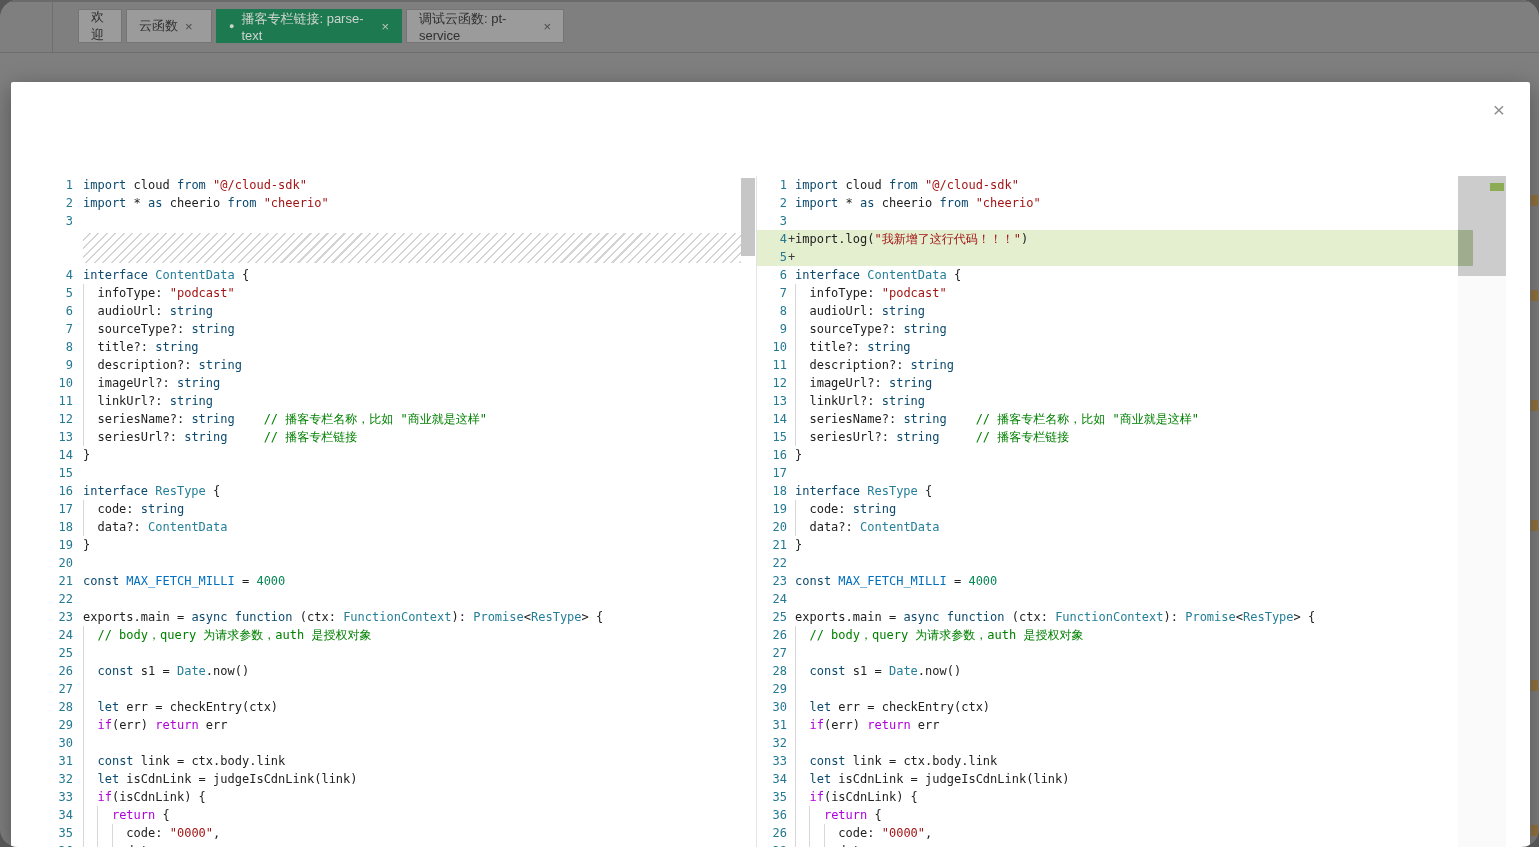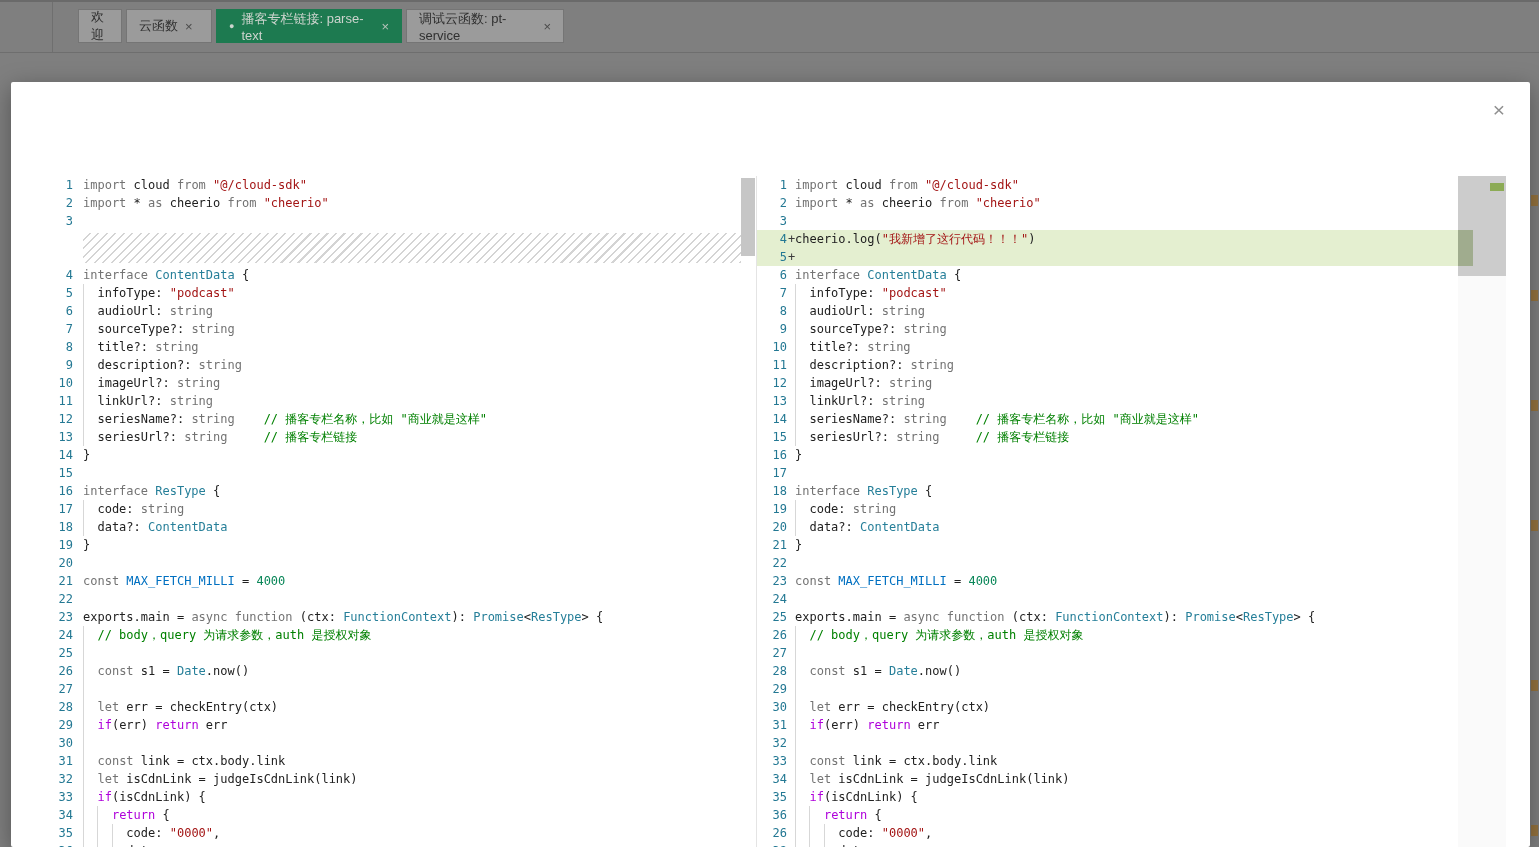--- a/index.html
+++ b/index.html
@@ -1,17 +1,17 @@
 <!DOCTYPE html>
 <html><head>
 <meta charset="utf-8">
 <style>
   html,body{margin:0;padding:0;background:#555;}
   #stage{position:relative;width:1539px;height:847px;overflow:hidden;
-         background:#7f7f7f;font-family:"Liberation Sans",sans-serif;}
+         background:#7f7f7f;font-family:"Liberation Sans",sans-serif;border-radius:18px;}
   
   #backdrop{position:absolute;inset:0;}
   #tabbar{position:absolute;left:0;top:0;width:1539px;height:50px;background:#7f7f7f;
           border-top:2px solid #6a6a6a;border-bottom:1px solid #6e6e6e;}
   #tabbar .vdiv{position:absolute;left:52px;top:0;width:1px;height:50px;background:#6f6f6f;}
   .tab{position:absolute;top:7px;height:34px;box-sizing:border-box;border:1px solid #757575;
        background:#9b9b9b;color:#303030;font-size:13px;display:flex;align-items:center;
        gap:7px;padding:0 12px;cursor:pointer;}
   .tab.active{background:#1d7a50;color:#cdd4ce;border-color:#1d7a50;}
   .tab .dot{font-size:9px;}
@@ -50,21 +50,21 @@
   #ed-right .plus{left:31px;}
   .code{position:absolute;top:0;}
   #ed-left .code{left:56px;}
   #ed-right .code{left:38px;}
   .gd{position:absolute;top:0;height:18px;width:1px;background:#d7d7d7;}
   .row.spacer{height:36px;}
   .stripes{position:absolute;top:3px;bottom:3px;right:0;
            background:repeating-linear-gradient(135deg,#ffffff 0 4.5px,#d4d4d4 4.5px 6px);}
   #ed-left .stripes{left:56px;}
   
-  .sg-kw{color:#737373;} .sg-ctl{color:#af00db;} .sg-str{color:#a31515;}
+  .sg-kw{color:#0c4a6e;} .sg-ctl{color:#af00db;} .sg-str{color:#a31515;}
   .sg-com{color:#008000;} .sg-typ{color:#267f99;} .sg-cvar{color:#0070c1;}
   .sg-num{color:#098658;} .sg-def{color:#212121;}
   
   #sb-left{position:absolute;left:730px;top:94px;width:14px;bottom:0;}
   #sb-left .thumb{position:absolute;left:0;top:2px;width:14px;height:78px;background:#c6c6c6;}
   #sash{position:absolute;left:745px;top:94px;bottom:0;width:1px;background:#e4e4e4;}
   #sb-right{position:absolute;left:1447px;top:94px;width:48px;bottom:0;background:#fafafa;}
   #sb-right .dec-ins{position:absolute;left:0;top:54px;width:15px;height:36px;background:#b9cb9e;}
   #sb-right .thumb{position:absolute;left:0;top:0;width:48px;height:100px;background:rgba(110,110,110,.32);}
   #sb-right .mark{position:absolute;left:32px;top:7px;width:14px;height:8px;background:#8cab55;}
@@ -142,21 +142,21 @@
         <div class="row"><span class="ln">33</span><span class="gd" style="left: 56px;"></span><span class="code"><span class="sg-def">  </span><span class="sg-ctl">if</span><span class="sg-def">(isCdnLink) {</span></span></div>
         <div class="row"><span class="ln">34</span><span class="gd" style="left: 56px;"></span><span class="gd" style="left: 70.46px;"></span><span class="code"><span class="sg-def">    </span><span class="sg-ctl">return</span><span class="sg-def"> {</span></span></div>
         <div class="row"><span class="ln">35</span><span class="gd" style="left: 56px;"></span><span class="gd" style="left: 70.46px;"></span><span class="gd" style="left: 84.92px;"></span><span class="code"><span class="sg-def">      code: </span><span class="sg-str">"0000"</span><span class="sg-def">,</span></span></div>
         <div class="row"><span class="ln">36</span><span class="gd" style="left: 56px;"></span><span class="gd" style="left: 70.46px;"></span><span class="gd" style="left: 84.92px;"></span><span class="code"><span class="sg-def">      data: </span></span></div>
       </div>
     <div id="sash"></div>
     <div id="ed-right" class="editor">
         <div class="row"><span class="ln">1</span><span class="code"><span class="sg-kw">import </span><span class="sg-def">cloud </span><span class="sg-kw">from </span><span class="sg-str">"@/cloud-sdk"</span></span></div>
         <div class="row"><span class="ln">2</span><span class="code"><span class="sg-kw">import </span><span class="sg-def">* </span><span class="sg-kw">as </span><span class="sg-def">cheerio </span><span class="sg-kw">from </span><span class="sg-str">"cheerio"</span></span></div>
         <div class="row"><span class="ln">3</span><span class="code"></span></div>
-        <div class="row added"><span class="ln">4</span><span class="plus">+</span><span class="code"><span class="sg-def">cheerio.log(</span><span class="sg-str">"我新增了这行代码！！！"</span><span class="sg-def">)</span></span></div>
+        <div class="row added"><span class="ln">4</span><span class="plus">+</span><span class="code"><span class="sg-def">import.log(</span><span class="sg-str">"我新增了这行代码！！！"</span><span class="sg-def">)</span></span></div>
         <div class="row added"><span class="ln">5</span><span class="plus">+</span><span class="code"></span></div>
         <div class="row"><span class="ln">6</span><span class="code"><span class="sg-kw">interface </span><span class="sg-typ">ContentData </span><span class="sg-def">{</span></span></div>
         <div class="row"><span class="ln">7</span><span class="gd" style="left: 38px;"></span><span class="code"><span class="sg-def">  infoType: </span><span class="sg-str">"podcast"</span></span></div>
         <div class="row"><span class="ln">8</span><span class="gd" style="left: 38px;"></span><span class="code"><span class="sg-def">  audioUrl: </span><span class="sg-kw">string</span></span></div>
         <div class="row"><span class="ln">9</span><span class="gd" style="left: 38px;"></span><span class="code"><span class="sg-def">  sourceType?: </span><span class="sg-kw">string</span></span></div>
         <div class="row"><span class="ln">10</span><span class="gd" style="left: 38px;"></span><span class="code"><span class="sg-def">  title?: </span><span class="sg-kw">string</span></span></div>
         <div class="row"><span class="ln">11</span><span class="gd" style="left: 38px;"></span><span class="code"><span class="sg-def">  description?: </span><span class="sg-kw">string</span></span></div>
         <div class="row"><span class="ln">12</span><span class="gd" style="left: 38px;"></span><span class="code"><span class="sg-def">  imageUrl?: </span><span class="sg-kw">string</span></span></div>
         <div class="row"><span class="ln">13</span><span class="gd" style="left: 38px;"></span><span class="code"><span class="sg-def">  linkUrl?: </span><span class="sg-kw">string</span></span></div>
         <div class="row"><span class="ln">14</span><span class="gd" style="left: 38px;"></span><span class="code"><span class="sg-def">  seriesName?: </span><span class="sg-kw">string</span><span class="sg-com">    // 播客专栏名称，比如 "商业就是这样"</span></span></div>

